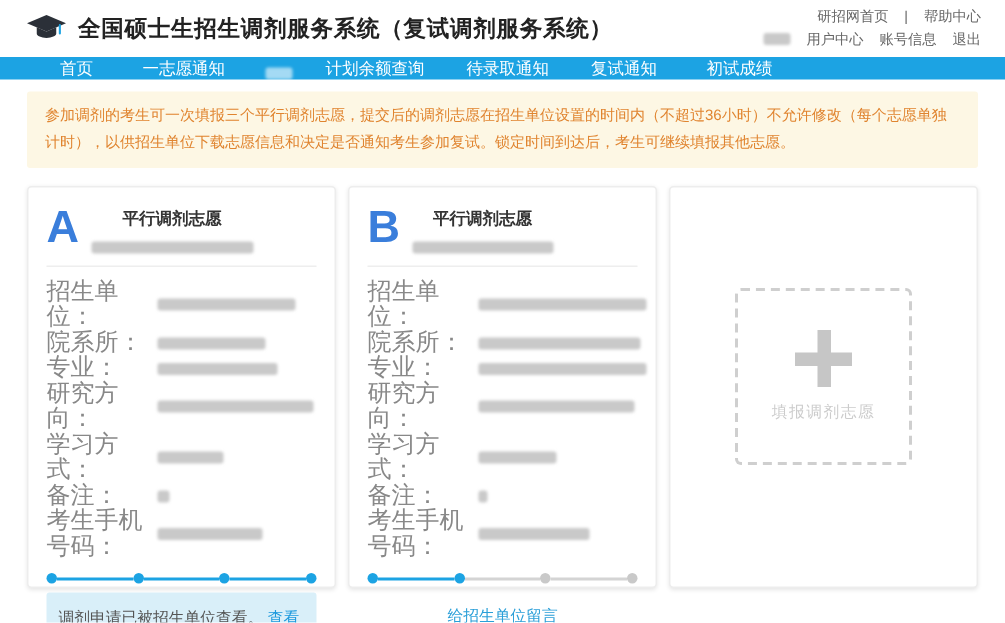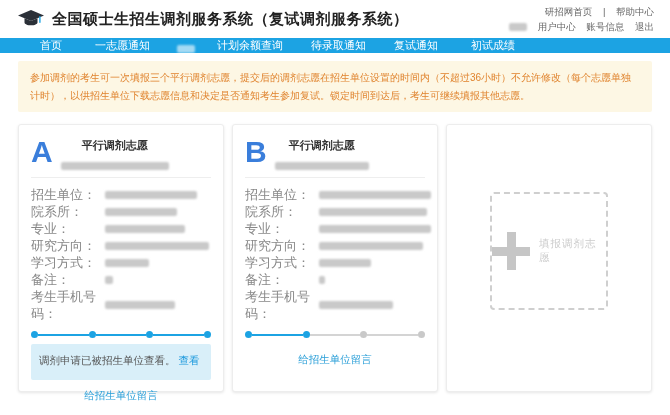--- a/index.html
+++ b/index.html
@@ -36,41 +36,41 @@
   .card { background:#fff; border:1px solid #ededed; border-radius:3px;
     box-shadow:0 1px 3px rgba(0,0,0,.10); width:206px; height:268px;
     padding:10px 12px 10px; display:flex; flex-direction:column; }
   .card-head { display:flex; gap:8px; border-bottom:1px solid #eee; padding-bottom:6px; }
   .letter { font-size:30px; line-height:34px; font-weight:bold; color:#3a7edb; }
   .card-head-txt { padding-top:3px; }
   .card-title { font-size:11px; font-weight:bold; color:#333;text-align:center; }
   .card-head-txt .redact { margin-top:6px; }
 
   .fields { margin-top:8px; }
-  .frow { display:flex; font-size:13px; color:#888; line-height:17px; }
+  .frow { display:flex; font-size:16px; color:#888; line-height:17px; }
   .flabel { width:74px; flex:0 0 auto; }
   .fval { flex:1; display:flex; align-items:center; }
 
   .progress { display:flex; align-items:center; margin:9px 0 6px; }
   .pdot { width:7px; height:7px; border-radius:50%; background:#c9c9c9; flex:0 0 auto; }
   .pbar { height:2px; background:#d4d4d4; flex:1; }
   .pdot.on { background:#1ca3e3; }
   .pbar.on { background:#1ca3e3; }
 
   .status { background:#d9eff9; border-radius:2px; padding:10px 8px 12px;
     font-size:10.5px; color:#555; }
   .status a { color:#1c99dd; text-decoration:none; }
 
   .msg-link { text-align:center; font-size:10.5px; margin:9px 0 7px; }
   .msg-link a { color:#2a9fd8; text-decoration:none; }
 
   
   .card.empty { align-items:center; justify-content:center; }
   .add-box { width:118px; height:118px; border:2px dashed #cfcfcf; border-radius:4px;
-    display:flex; flex-direction:row; align-items:center; justify-content:center;
+    display:flex; flex-direction:column; align-items:center; justify-content:center;
     gap:10px; cursor:pointer; margin-top:-14px; }
   .plus { width:38px; height:38px; position:relative; }
   .plus::before, .plus::after { content:""; position:absolute; background:#c6c6c6; }
   .plus::before { left:0; top:15px; width:38px; height:9px; }
   .plus::after { left:15px; top:0; width:9px; height:38px; }
   .add-label { font-size:10.5px; color:#ccc; letter-spacing:1px; }
 </style>
 </head>
 <body>
 

